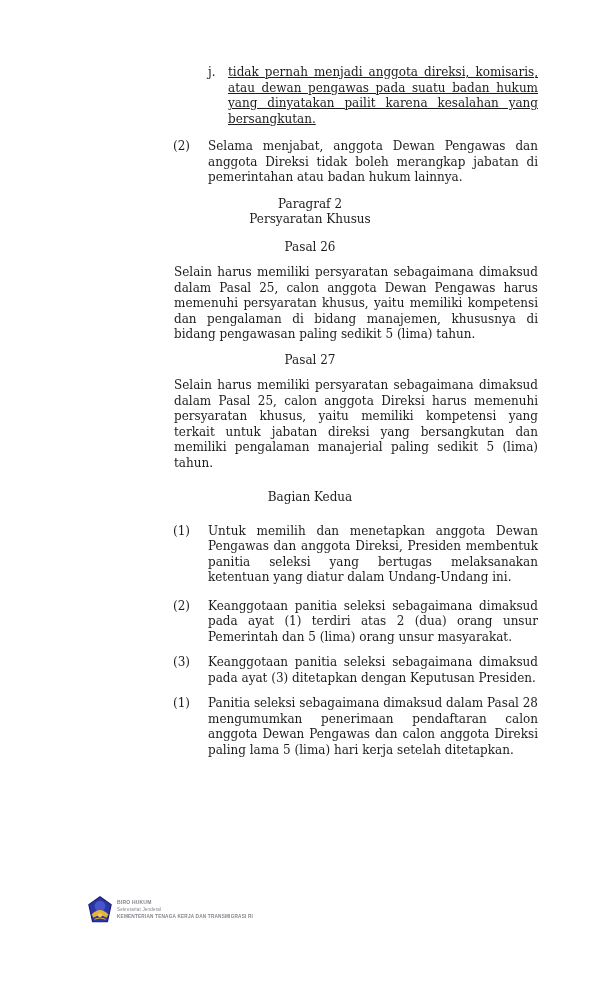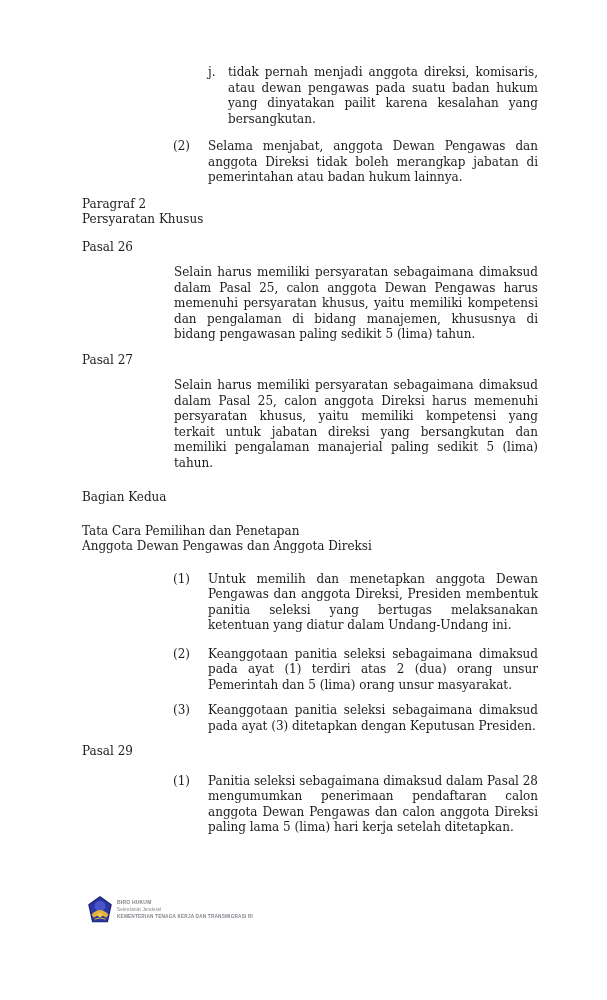--- a/index.html
+++ b/index.html
@@ -26,28 +26,28 @@
     margin-left: 105px;           
   }
   .clause > .marker { flex: none; width: 35px; }
   .clause > .body   { flex: 1; text-align: justify; }
   
   .subclause {
     display: flex;
     margin-left: 140px;           
   }
   .subclause > .marker { flex: none; width: 20px; }
-  .subclause > .body   { flex: 1; text-align: justify; }
+  .subclause > .body   { flex: 1; text-align: justify; text-decoration: underline; }
   
   .para {
     margin-left: 106px;           
     text-align: justify;
   }
   .heading {
-    text-align: left;
+    text-align: center;
     padding-left: 14px;           
   }
   .mb-10 { margin-bottom: 10px; }
   .mb-11 { margin-bottom: 11px; }
   .mb-12 { margin-bottom: 12px; }
   .mb-13 { margin-bottom: 13px; }
   .mb-14 { margin-bottom: 14px; }
   .mb-17 { margin-bottom: 17px; }
   .mb-18 { margin-bottom: 18px; }
   .mb-19 { margin-bottom: 19px; }
@@ -95,42 +95,37 @@
     <div class="heading mb-10">Pasal 26</div>
 
     <div class="para mb-10">Selain harus memiliki persyaratan sebagaimana dimaksud dalam Pasal 25, calon anggota Dewan Pengawas harus memenuhi persyaratan khusus, yaitu memiliki kompetensi dan pengalaman di bidang manajemen, khususnya di bidang pengawasan paling sedikit 5 (lima) tahun.</div>
 
     <div class="heading mb-10">Pasal 27</div>
 
     <div class="para mb-19">Selain harus memiliki persyaratan sebagaimana dimaksud dalam Pasal 25, calon anggota Direksi harus memenuhi persyaratan khusus, yaitu memiliki kompetensi yang terkait untuk jabatan direksi yang bersangkutan dan memiliki pengalaman manajerial paling sedikit 5 (lima) tahun.</div>
 
     <div class="heading mb-18">Bagian Kedua</div>
 
-    <div class="mb-17">
-      <div class="heading">Tata Cara Pemilihan dan Penetapan</div>
-      <div class="heading">Anggota Dewan Pengawas dan Anggota Direksi</div>
-    </div>
 
 
     <div class="clause mb-13">
       <span class="marker">(1)</span>
       <span class="body">Untuk memilih dan menetapkan anggota Dewan Pengawas dan anggota Direksi, Presiden membentuk panitia seleksi yang bertugas melaksanakan ketentuan yang diatur dalam Undang-Undang ini.</span>
     </div>
 
     <div class="clause mb-10">
       <span class="marker">(2)</span>
       <span class="body">Keanggotaan panitia seleksi sebagaimana dimaksud pada ayat (1) terdiri atas 2 (dua) orang unsur Pemerintah dan 5 (lima) orang unsur masyarakat.</span>
     </div>
 
     <div class="clause mb-10">
       <span class="marker">(3)</span>
       <span class="body">Keanggotaan panitia seleksi sebagaimana dimaksud pada ayat (3) ditetapkan dengan Keputusan Presiden.</span>
     </div>
 
-    <div class="heading mb-14">Pasal 29</div>
 
     <div class="clause">
       <span class="marker">(1)</span>
       <span class="body">Panitia seleksi sebagaimana dimaksud dalam Pasal 28 mengumumkan penerimaan pendaftaran calon anggota Dewan Pengawas dan calon anggota Direksi paling lama 5 (lima) hari kerja setelah ditetapkan.</span>
     </div>
 
   </div>
 
   <div class="footer">
     <span class="footer-logo">

